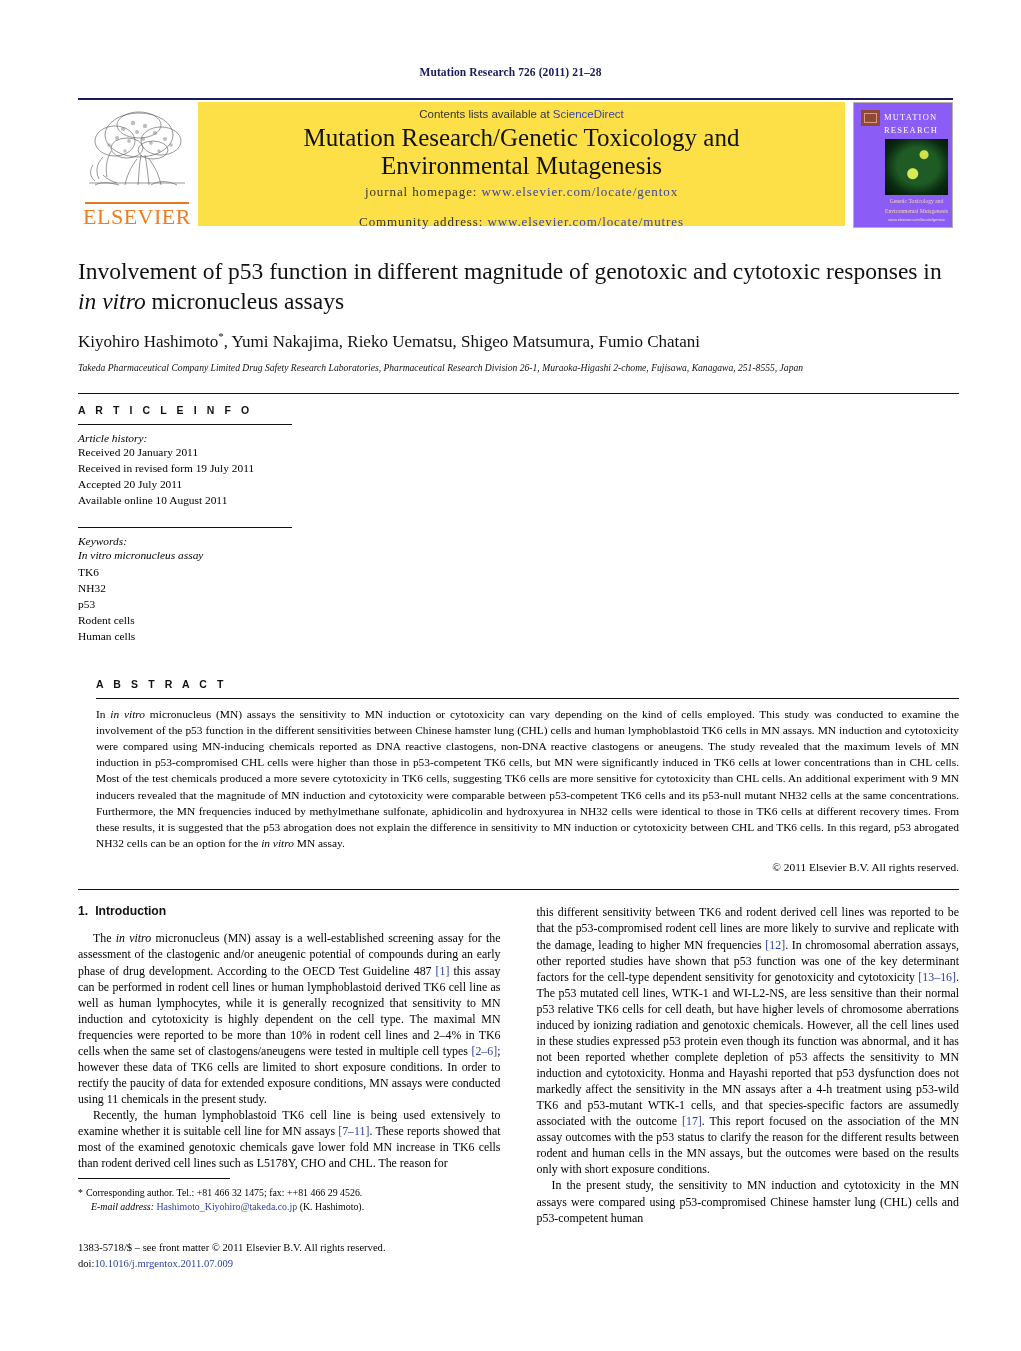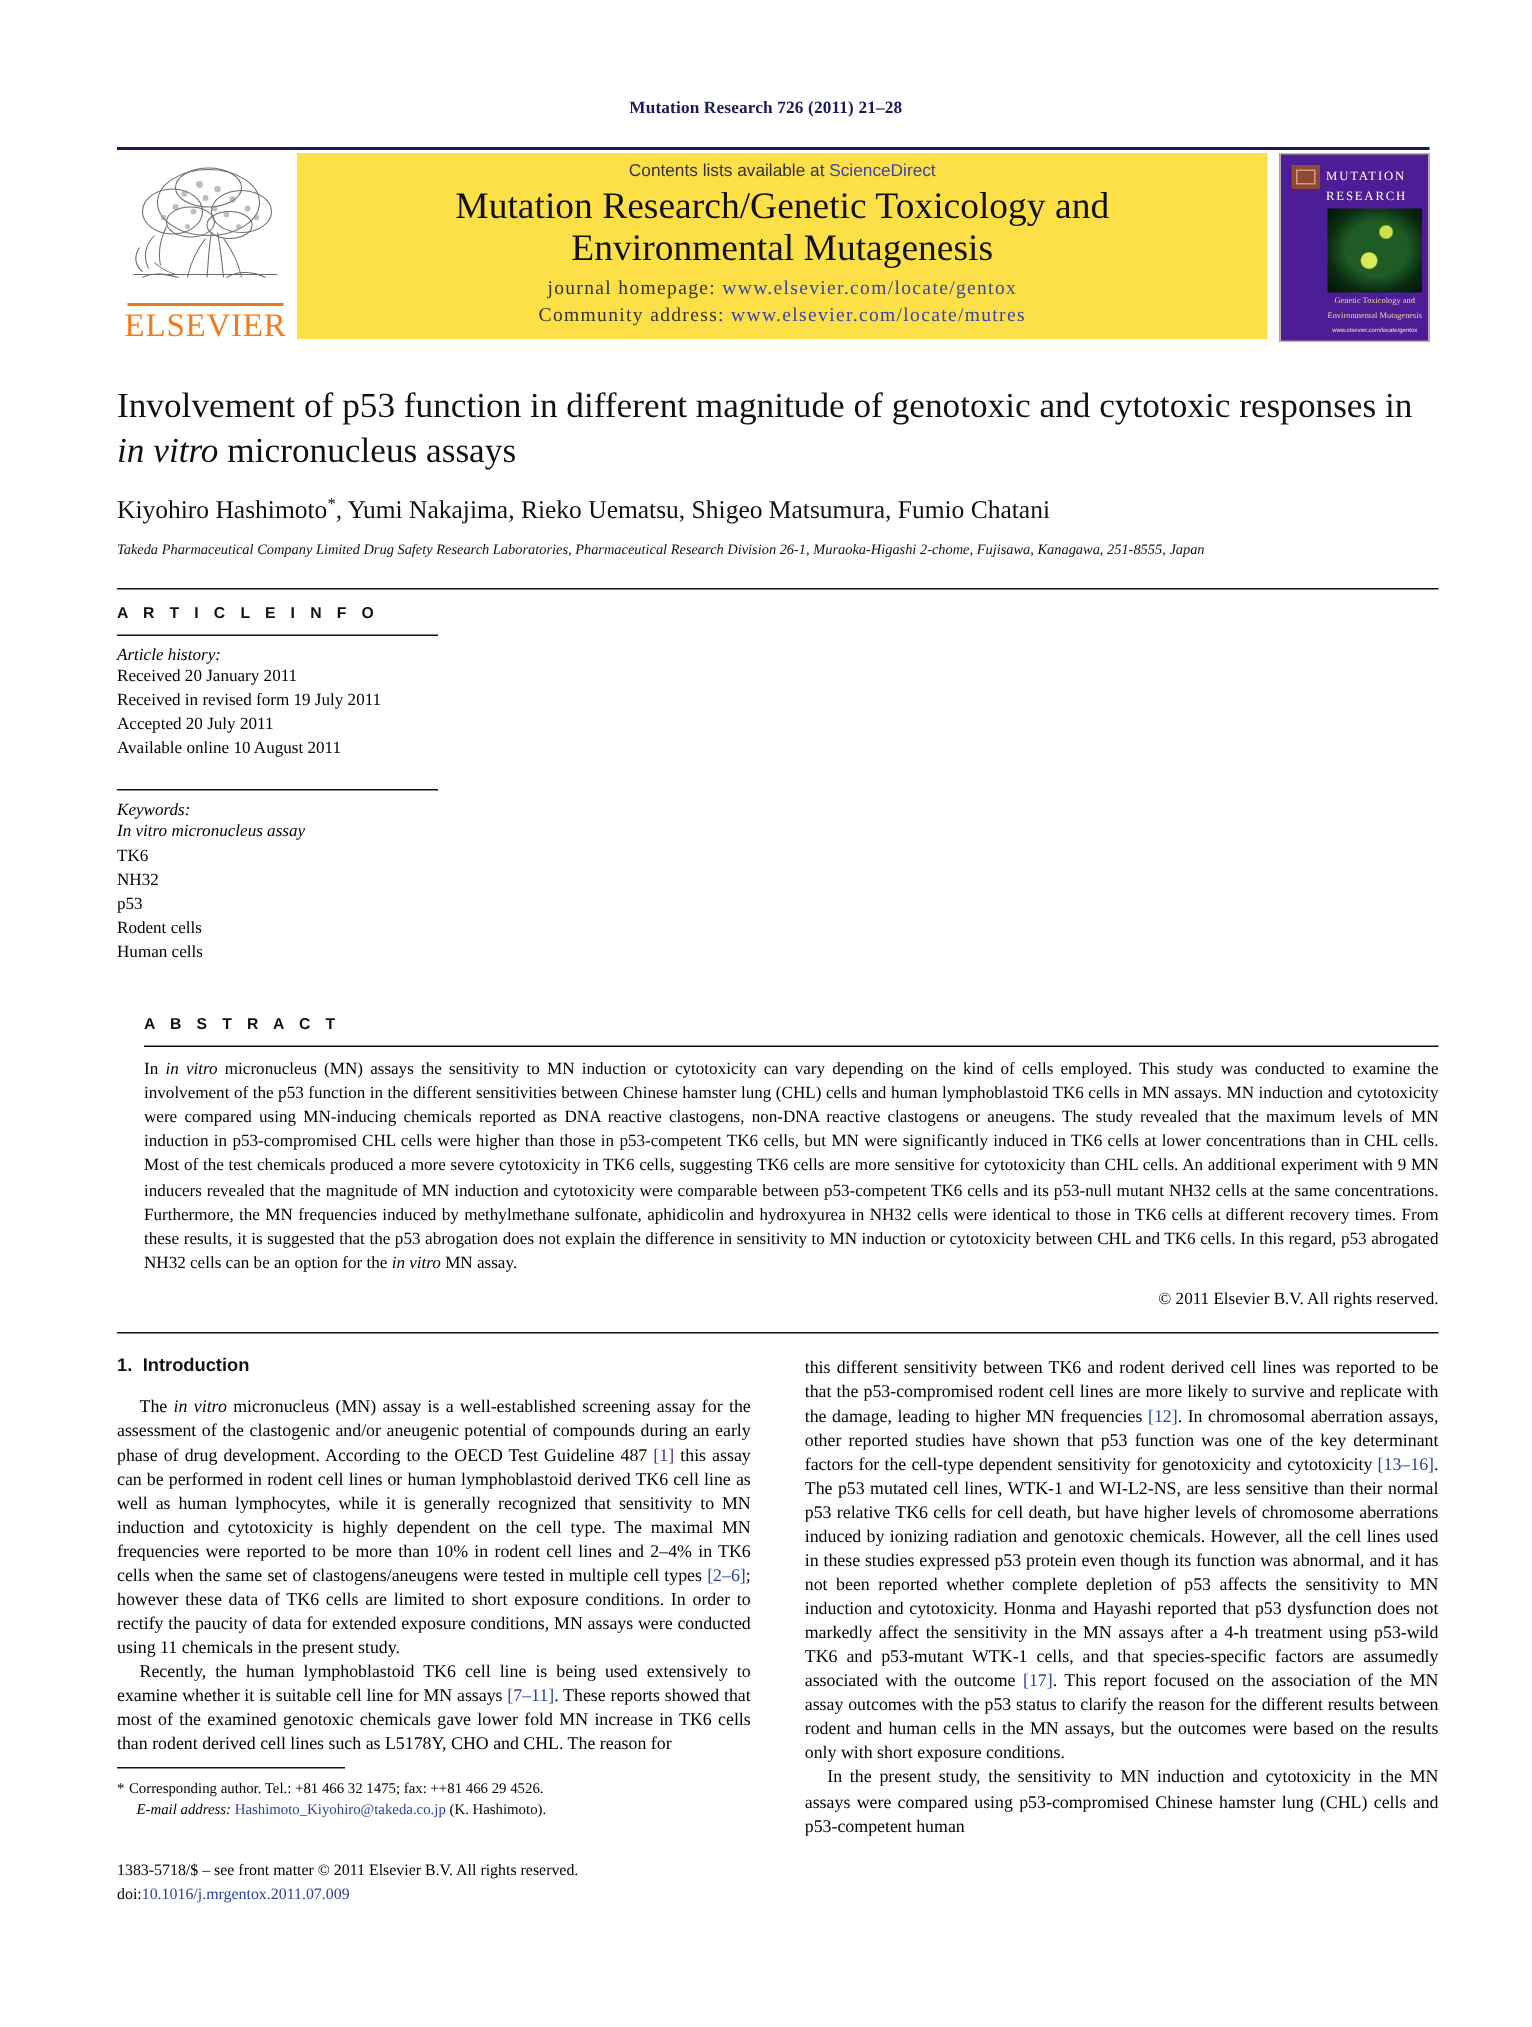--- a/index.html
+++ b/index.html
@@ -61,25 +61,25 @@
     font-family:"Liberation Serif", serif;
     font-size:25px; line-height:1.12; color:#111;
     margin-top:4px;
   }
   .homepage-line, .community-line {
     font-family:Liberation Serif, serif;
     font-size:13px; color:#333; letter-spacing:.9px;
     margin-top:4px;
   }
   .homepage-line .u, .community-line .u { color:#3a45a8; }
-  .community-line { margin-top:2px; }
+  .community-line { margin-top:14px; }
 
   .cover-box {
     position:absolute; right:0; top:4px; width:100px; height:126px;
-    border:1px solid #b9b0a8; box-sizing:border-box; background:#4c1d95;
+    border:1px solid #b9b0a8; box-sizing:border-box; background:#8b5cf6;
     overflow:hidden;
   }
   .cover-inner { position:absolute; inset:0; }
   .cover-corner { position:absolute; left:7px; top:7px; width:19px; height:16px; background:#8e4a34; }
   .cover-corner:after{ content:""; position:absolute; left:3px; top:3px; right:3px; bottom:3px; border:1px solid #d89a80;}
   .cover-titlebox {
     position:absolute; left:30px; top:8px; right:5px;
     color:#fff; font-family:"Liberation Serif", serif;
     font-size:8.5px; letter-spacing:1.2px; line-height:1.5; text-align:left;
   }

